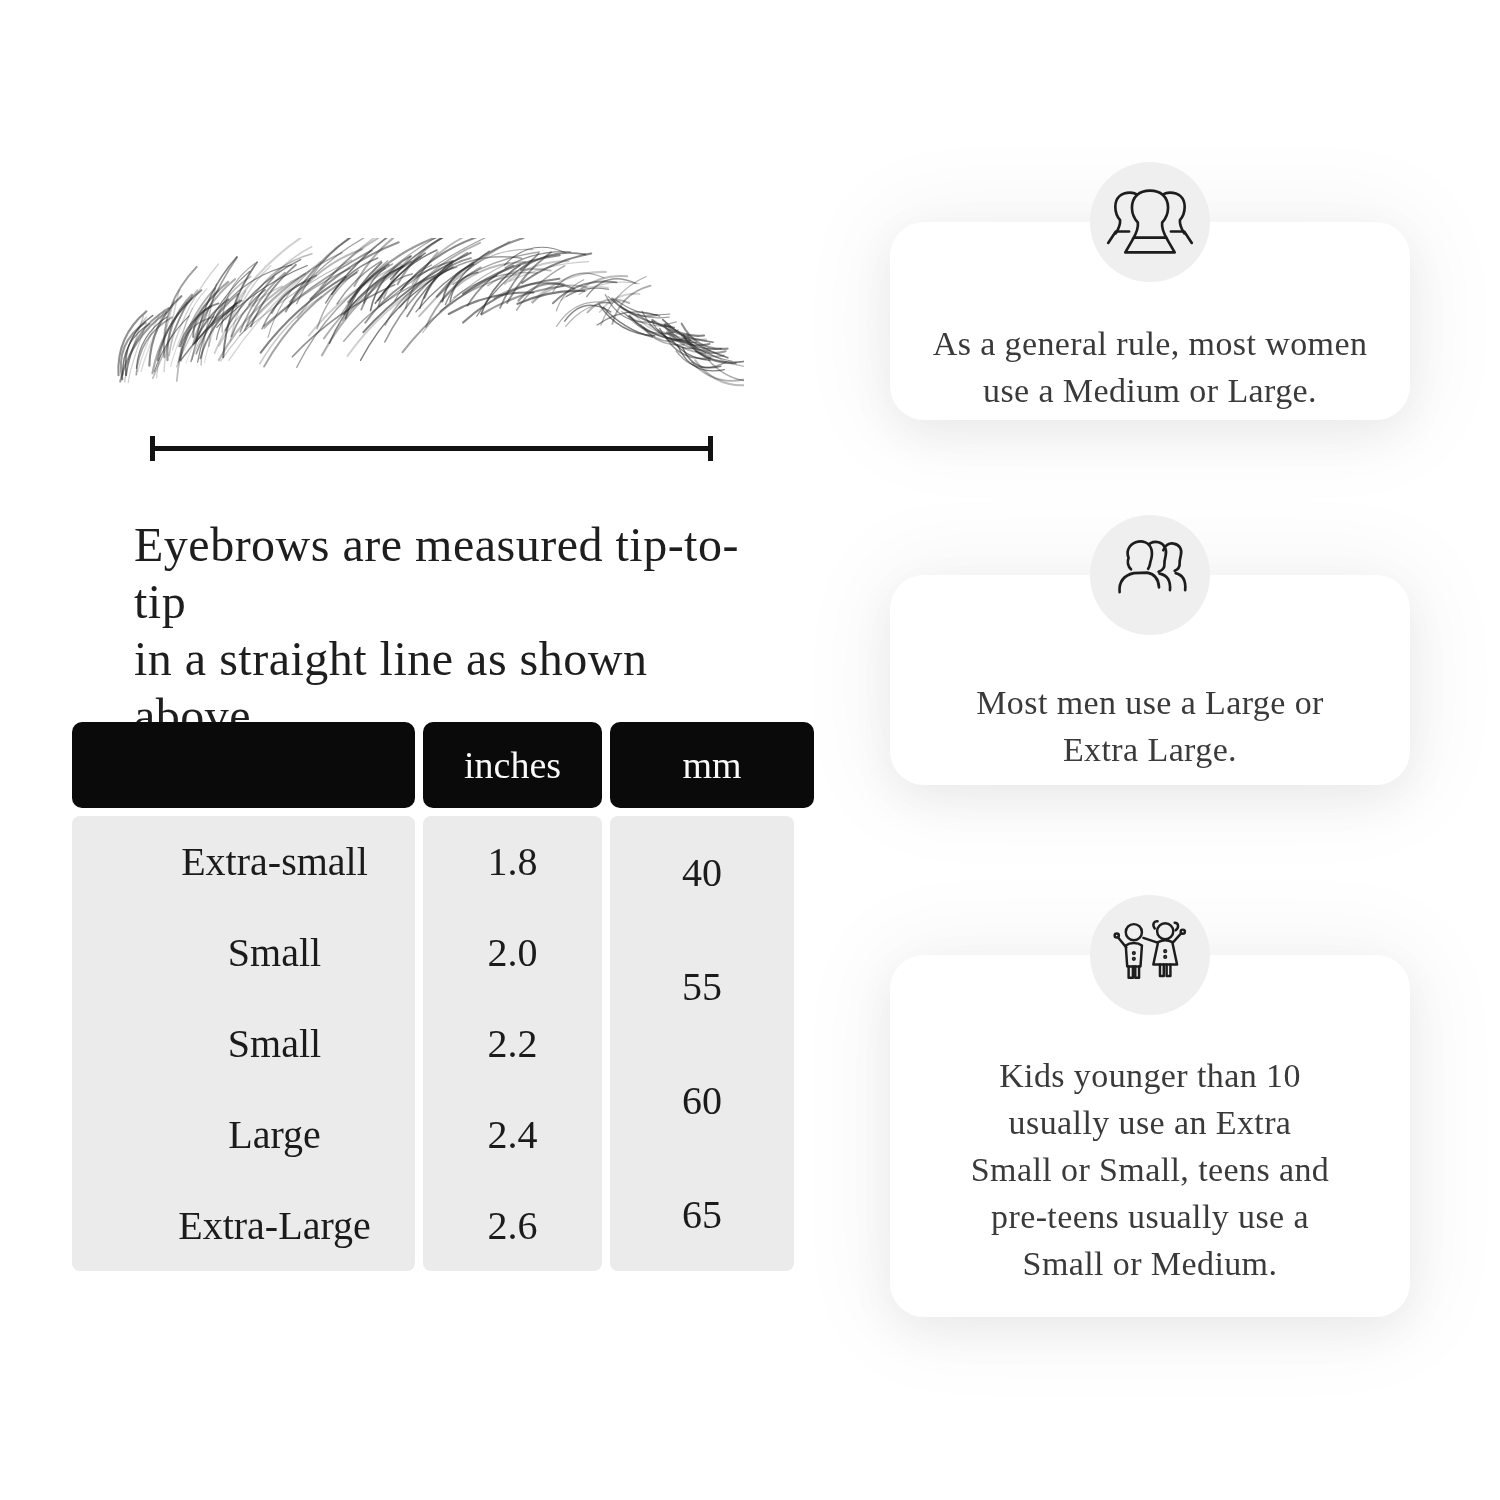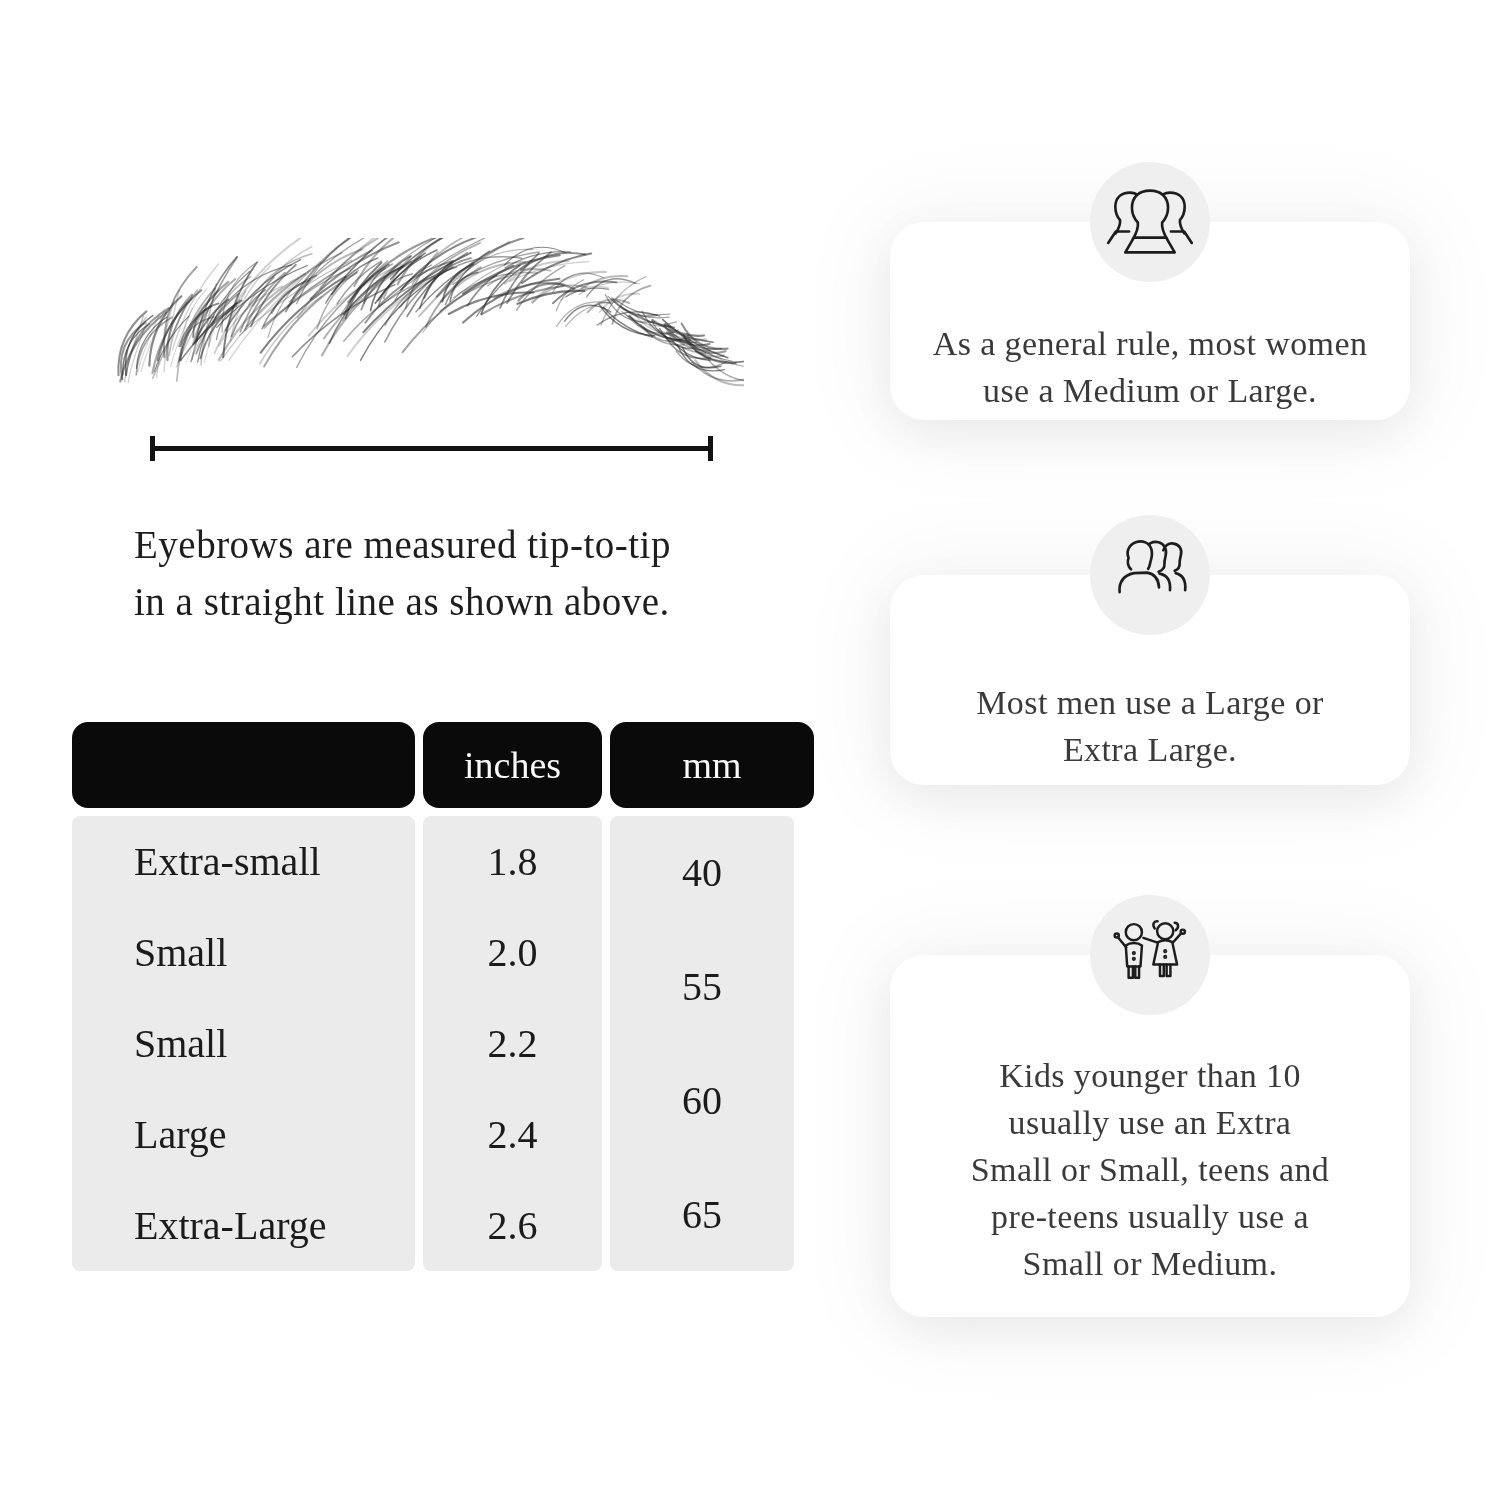--- a/index.html
+++ b/index.html
@@ -5,31 +5,31 @@
   html,body{margin:0;padding:0;background:#ffffff;}
   .canvas{position:relative;width:1500px;height:1500px;background:#ffffff;overflow:hidden;
           font-family:"Liberation Serif","DejaVu Serif",serif;color:#1c1c1c;}
 
   
   .brow-wrap{position:absolute;left:112px;top:238px;width:632px;height:198px;}
   .measure-line{position:absolute;left:150px;top:446px;width:563px;height:5px;background:#121212;}
   .measure-line::before,.measure-line::after{content:"";position:absolute;top:-10px;width:5px;height:25px;background:#121212;}
   .measure-line::before{left:0;}
   .measure-line::after{right:0;}
-  .caption{position:absolute;left:134px;top:516px;width:640px;font-size:39px;line-height:57px;
+  .caption{position:absolute;left:134px;top:516px;width:640px;font-size:48px;line-height:57px;
            color:#1e1e1e;letter-spacing:.5px;}
 
   
-  .th{position:absolute;height:86px;background:#0a0a0a;border-radius:16px;display:flex;
+  .th{position:absolute;height:86px;background:#0a0a0a;border-radius:10px;display:flex;
       align-items:center;justify-content:center;color:#fafafa;font-size:38px;}
   .th.c1{left:72px;top:722px;width:343px;}
   .th.c2{left:423px;top:722px;width:179px;}
   .th.c3{left:610px;top:722px;width:204px;}
   .tb{position:absolute;top:816px;height:455px;background:#ebebeb;border-radius:8px;
-      display:flex;flex-direction:column;}
+      display:flex;flex-direction:column;align-items:center;}
   .tb.c1{left:72px;width:343px;}
   .tb.c2{left:423px;width:179px;}
   .tb.c3{left:610px;width:184px;}
   .cell{flex:1;display:flex;align-items:center;justify-content:center;font-size:40px;color:#1b1b1b;}
   .tb.c1 .cell{justify-content:flex-start;padding-left:62px;}
 
   
   .card{position:absolute;left:890px;width:520px;background:#ffffff;border-radius:34px;
         box-shadow:0 14px 45px rgba(0,0,0,.06),0 2px 90px 18px rgba(0,0,0,.045);
         display:flex;flex-direction:column;align-items:center;justify-content:center;}

